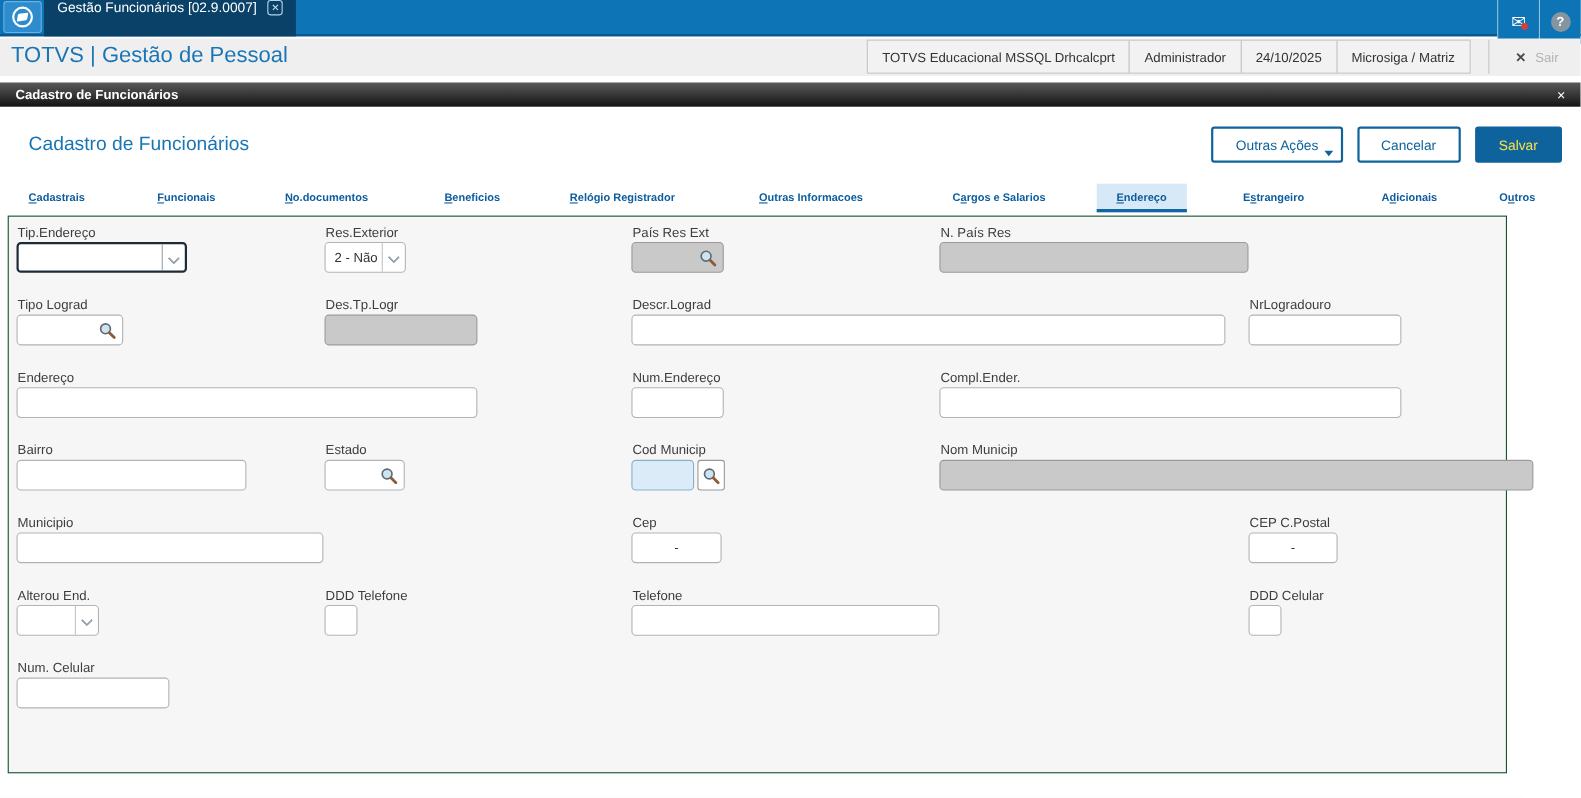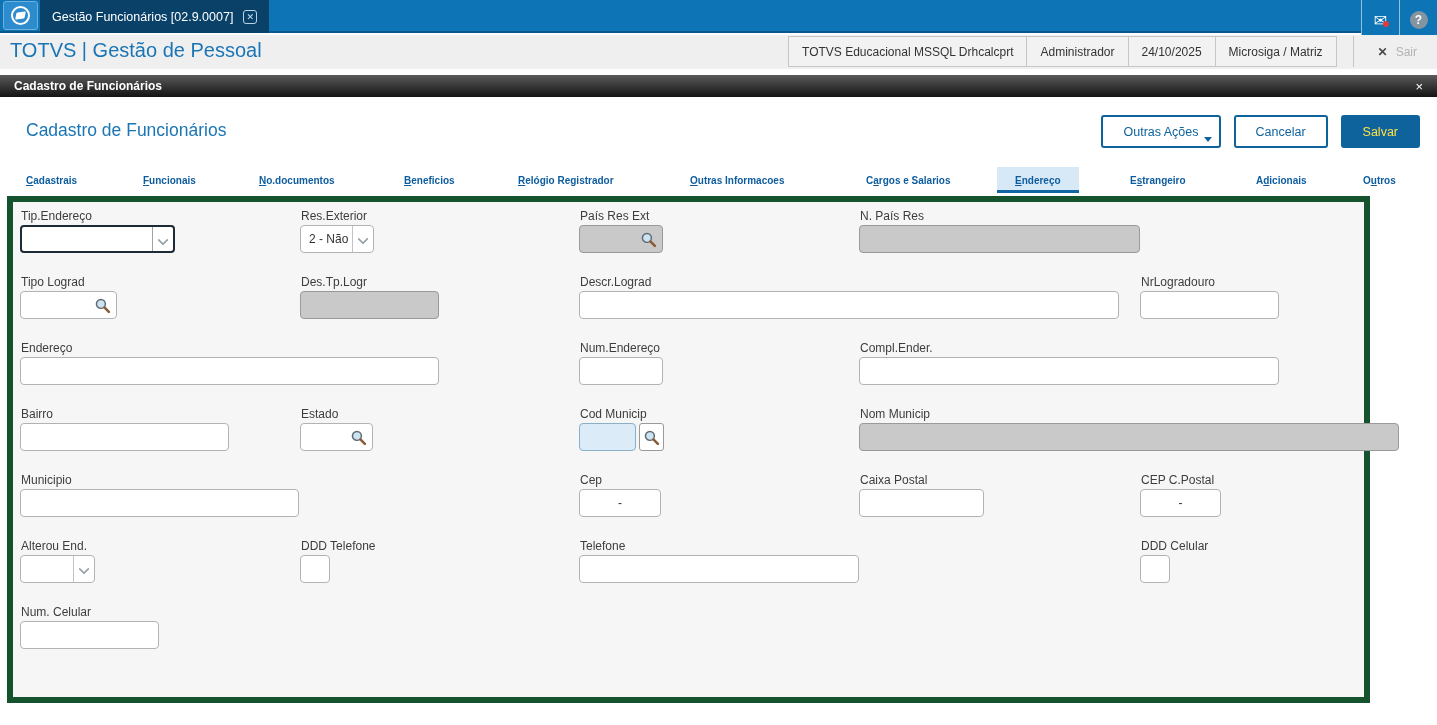--- a/index.html
+++ b/index.html
@@ -10,21 +10,21 @@
   
   .topbar { position:absolute; left:0; top:0; width:1437px; height:33px;
             background:#0d74b5; border-bottom:2px solid #0a578a; }
   .logo-btn { position:absolute; left:3px; top:1px; width:35px; height:29px;
               background:#2c8ccd; border:1px solid #6fb0dc; border-radius:3px;
               display:flex; align-items:center; justify-content:center; }
   .logo-ring { width:19px; height:19px; border:2.5px solid #fff; border-radius:50%;
                display:flex; align-items:center; justify-content:center; }
   .logo-diamond { width:9px; height:7px; background:#fff; transform:skewX(-18deg) rotate(-8deg); border-radius:1px; }
   .win-tab { position:absolute; left:40px; top:0; height:33px; background:#0a4168;
-             display:flex; align-items:center; gap:10px; padding:0 12px;
+             display:flex; align-items:flex-start; gap:10px; padding:0 12px;
              color:#fff; font-size:12.5px; }
   .win-tab-close { width:14px; height:14px; border:1px solid #b9d4e8; border-radius:3px;
                    color:#cfe3f2; font-size:9px; line-height:12px; text-align:center; }
   .top-actions { position:absolute; right:0; top:0; height:40px; display:flex; }
   .top-btn { width:38px; height:40px; border-left:1px solid rgba(255,255,255,.55);
              background:#0d74b5; display:flex; align-items:center; justify-content:center;
              position:relative; }
   .mail-glyph { color:#fff; font-size:16px; }
   .mail-dot { position:absolute; right:10px; bottom:13px; width:6px; height:6px;
               border-radius:50%; background:#e03b3b; }
@@ -63,21 +63,21 @@
   
   .tabs { position:absolute; left:0; top:167px; width:1437px; height:29px; background:#fff; }
   .tab { position:absolute; top:8px; font-size:10px; font-weight:bold; color:#0c5c9e;
          white-space:nowrap; cursor:pointer; }
   .tab .u { text-decoration:underline; }
   .tab.active { top:0; height:26px; padding:8px 18px 0; background:#d7e8f6;
                 border-bottom:3px solid #1166a4; }
 
   
   .panel { position:absolute; left:7px; top:196px; width:1363px; height:507px;
-           background:#f6f6f6; border:6px solid #14532d; }
+           background:#f6f6f6; border:1px solid #14532d; }
   .field { position:absolute; }
   .lbl { display:block; font-size:12px; color:#3d3d3d; margin:0 1px 2px 1px; height:14px; white-space:nowrap; }
   .ctl { height:28px; border:1px solid #b3b3b3; border-radius:4px; background:#fff;
          display:flex; align-items:center; position:relative; font-size:12px; color:#333; }
   .ctl .val { padding:0 8px; flex:1; overflow:hidden; white-space:nowrap; }
   .ctl.center .val { text-align:center; }
   .ctl.disabled { background:#c9c9c9; border-color:#9a9a9a; }
   .ctl.focus-dark { border:2px solid #1d2b36; }
   .ctl.focus-blue { background:#dcebf8; border-color:#8aafc9; }
   .arrow { width:21px; align-self:stretch; border-left:1px solid #c3c3c3; position:relative; }
@@ -288,26 +288,20 @@
     <div class="ctl" style="width:279px">
       <span class="val"></span>
     </div>
   </div>
   <div class="field" style="left:566px;top:271px">
     <span class="lbl">Cep</span>
     <div class="ctl center" style="width:82px">
       <span class="val">-</span>
     </div>
   </div>
-  <div class="field" style="left:846px;top:271px">
-    <span class="lbl">Caixa Postal</span>
-    <div class="ctl" style="width:125px">
-      <span class="val"></span>
-    </div>
-  </div>
   <div class="field" style="left:1127px;top:271px">
     <span class="lbl">CEP C.Postal</span>
     <div class="ctl center" style="width:81px">
       <span class="val">-</span>
     </div>
   </div>
 
   <div class="field" style="left:7px;top:337px">
     <span class="lbl">Alterou End.</span>
     <div class="ctl" style="width:75px">

